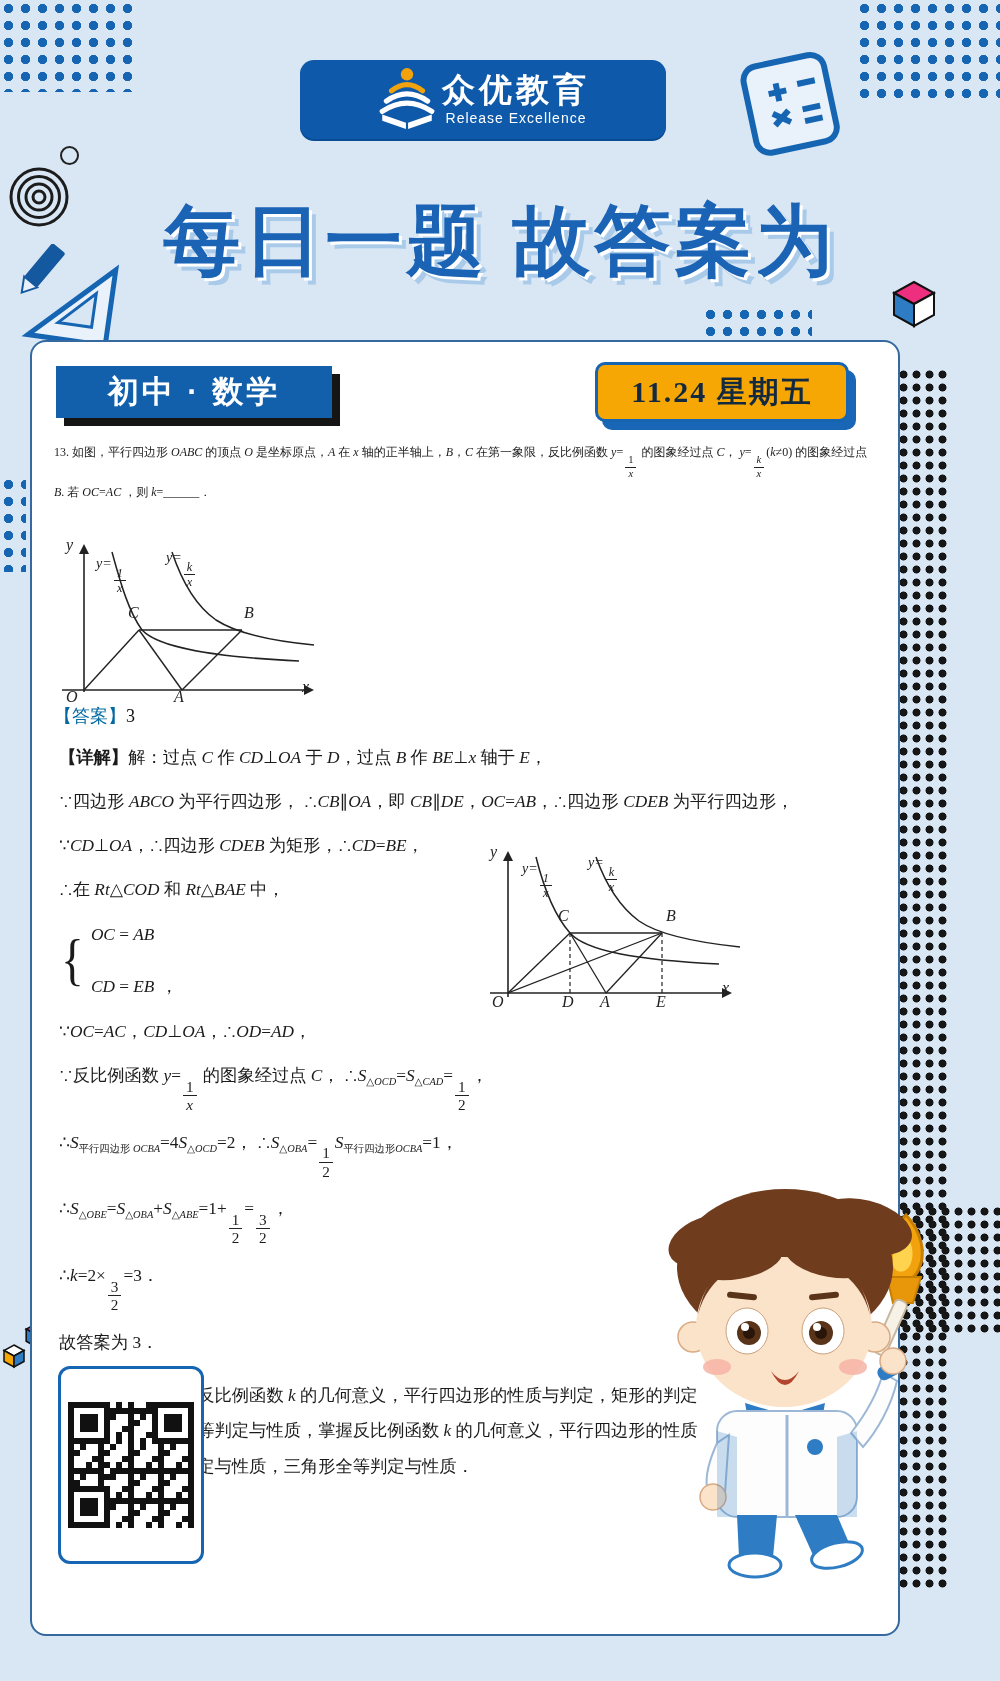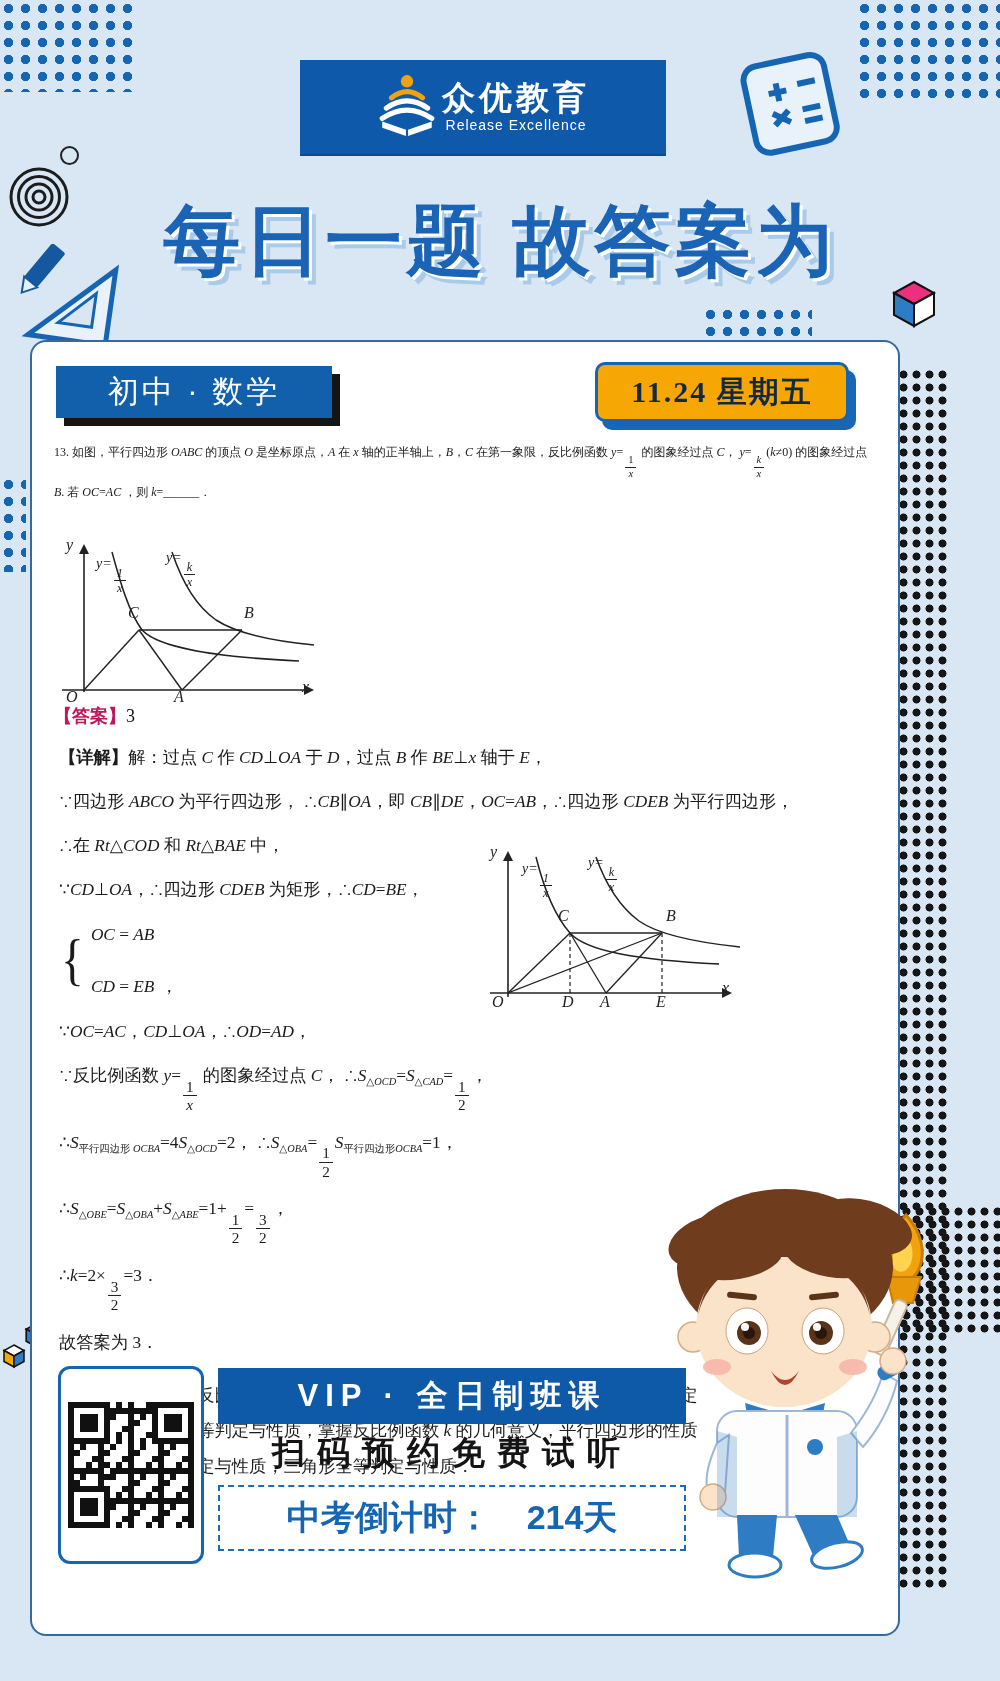--- a/index.html
+++ b/index.html
@@ -9,32 +9,32 @@
   
   .dots-blue{background-image:radial-gradient(circle,#1565b3 4.4px,transparent 5px);background-size:17px 17px;}
   .dots-black{background-image:radial-gradient(circle,#161616 3.7px,transparent 4.3px);background-size:13px 13px;}
   .dots-tl{left:0;top:0;width:138px;height:92px;}
   .dots-tr{left:856px;top:0;width:144px;height:104px;}
   .dots-rt{left:702px;top:306px;width:110px;height:44px;}
   .dots-left{left:0;top:476px;width:26px;height:96px;}
   .halftone-right{left:884px;top:368px;width:64px;height:1222px;}
   .halftone-br{left:900px;top:1205px;width:100px;height:130px;}
   
-  .banner{left:300px;top:60px;width:366px;height:94px;background:#0e59a9;display:flex;
-          align-items:center;justify-content:center;gap:4px;box-shadow:0 2px 0 #0a4c92;}
+  .banner{left:300px;top:60px;width:366px;height:79px;background:#0e59a9;display:flex;
+          align-items:center;justify-content:center;gap:4px;box-shadow:0 2px 0 #0a4c92;border-radius:14px;}
   .brand-name{color:#fff;font-size:33px;font-weight:800;letter-spacing:4px;line-height:1.05;}
   .brand-slogan{color:#fff;font-size:14px;letter-spacing:1px;text-align:center;}
   
   .title{left:0;top:190px;width:100%;text-align:center;font-size:77px;font-weight:900;color:#1a63b5;
          letter-spacing:4px;text-shadow:3px 3px 0 #ffffff,7px 7px 0 #a9cae9;}
   
   .card{left:30px;top:340px;width:866px;height:1292px;background:#ffffff;border:2px solid #35699f;
         border-radius:16px;z-index:2;}
   .badge-subject{left:24px;top:24px;width:276px;height:52px;background:#1260ab;color:#fff;
-        font-size:31px;font-weight:400;letter-spacing:3px;display:flex;align-items:center;
+        font-size:31px;font-weight:700;letter-spacing:3px;display:flex;align-items:center;
         justify-content:center;box-shadow:8px 8px 0 #151515;}
   .badge-date{left:563px;top:20px;width:248px;height:54px;background:#f7a703;border:3px solid #1565b3;
         border-radius:10px;color:#13293f;font-family:"Liberation Serif",serif;font-size:30px;font-weight:800;
         letter-spacing:2px;display:flex;align-items:center;justify-content:center;box-shadow:7px 8px 0 #1a66b6;}
   .problem{left:22px;top:98px;width:824px;font-size:12px;line-height:2.15;color:#1c1c1c;
         font-family:"Liberation Serif",serif;}
   
   i{font-family:"Liberation Serif",serif;}
   .frac{display:inline-flex;flex-direction:column;align-items:center;vertical-align:-0.7em;
         line-height:1.15;margin:0 2px;font-size:0.88em;}
@@ -43,21 +43,21 @@
   sub{font-size:0.6em;}
   
   .fig{position:absolute;}
   .fig svg{position:absolute;left:0;top:0;}
   .fig-pt{position:absolute;font-family:"Liberation Serif",serif;font-style:italic;font-size:16px;color:#222;}
   .fig-eq{position:absolute;font-family:"Liberation Serif",serif;font-style:italic;font-size:14px;color:#222;}
   .fig1{left:22px;top:198px;width:272px;height:166px;}
   .fig2{left:452px;top:505px;width:264px;height:162px;}
   
   .answer{left:22px;top:362px;font-size:18px;color:#111;font-family:"Liberation Serif",serif;}
-  .answer .lbl{color:#be185d;font-weight:700;font-family:"Liberation Sans",sans-serif;}
+  .answer .lbl{color:#0369a1;font-weight:400;font-family:"Liberation Sans",sans-serif;}
   .solution{left:27px;top:400px;width:824px;font-size:17.3px;color:#1b1b1b;font-family:"Liberation Serif",serif;}
   .sol-line{margin-bottom:13px;line-height:1.8;}
   .sol-label{font-weight:700;font-family:"Liberation Sans",sans-serif;}
   .cases-line{display:flex;align-items:center;margin:4px 0 14px;}
   .brace{font-size:56px;font-weight:300;line-height:0.95;margin-right:5px;transform:scaleX(0.85);}
   .cases-rows{display:flex;flex-direction:column;gap:21px;}
   .cases-suffix{align-self:flex-end;margin-left:6px;}
   .highlight{margin-top:20px;width:650px;line-height:2.05;}
   
   .footer{left:26px;top:1024px;width:812px;height:200px;position:absolute;}
@@ -209,22 +209,22 @@
     <div class="abs answer">
       <span class="lbl">【答案】</span><span>3</span>
     </div>
 
     <div class="abs solution">
       <div class="sol-line">
         <span class="sol-label">【详解】</span><span id="first-line-slot">解：过点 <i>C</i> 作 <i>CD</i>⊥<i>OA</i> 于 <i>D</i>，过点 <i>B</i> 作 <i>BE</i>⊥<i>x</i> 轴于 <i>E</i>，</span>
       </div>
       <div id="solution-lines">
           <div class="sol-line">∵四边形 <i>ABCO</i> 为平行四边形， ∴<i>CB</i>∥<i>OA</i>，即 <i>CB</i>∥<i>DE</i>，<i>OC</i>=<i>AB</i>，∴四边形 <i>CDEB</i> 为平行四边形，</div>
+          <div class="sol-line">∵<i>CD</i>⊥<i>OA</i>，∴四边形 <i>CDEB</i> 为矩形，∴<i>CD</i>=<i>BE</i>，</div>
           <div class="sol-line">∴在 <i>Rt</i>△<i>COD</i> 和 <i>Rt</i>△<i>BAE</i> 中，</div>
-          <div class="sol-line">∵<i>CD</i>⊥<i>OA</i>，∴四边形 <i>CDEB</i> 为矩形，∴<i>CD</i>=<i>BE</i>，</div>
           <div class="sol-line cases-line">
             <span class="brace">{</span>
             <span class="cases-rows">
               <span><i>OC</i> = <i>AB</i></span>
               <span><i>CD</i> = <i>EB</i></span>
             </span>
             <span class="cases-suffix">，</span>
           </div>
           <div class="sol-line">∵<i>OC</i>=<i>AC</i>，<i>CD</i>⊥<i>OA</i>，∴<i>OD</i>=<i>AD</i>，</div>
           <div class="sol-line">∵反比例函数 <i>y</i>=<span class="frac">
@@ -534,28 +534,20 @@
             <rect x="30" y="120" width="6" height="6" fill="#111"></rect>
             <rect x="36" y="120" width="6" height="6" fill="#111"></rect>
             <rect x="48" y="120" width="6" height="6" fill="#111"></rect>
             <rect x="60" y="120" width="6" height="6" fill="#111"></rect>
             <rect x="78" y="120" width="6" height="6" fill="#111"></rect>
             <rect x="90" y="120" width="6" height="6" fill="#111"></rect>
             <rect x="108" y="120" width="6" height="6" fill="#111"></rect>
             <rect x="120" y="120" width="6" height="6" fill="#111"></rect>
           </svg>
       </div>
-      <div class="footer-col">
-        <div class="vip-bar">VIP · 全日制班课</div>
-        <div class="scan-row">扫码预约免费试听</div>
-        <div class="countdown">
-          <span>中考倒计时：</span>
-          <span>214天</span>
-        </div>
-      </div>
     </div>
   </div>
 
   <div class="abs mascot">
     <svg width="345" height="405" viewBox="0 0 345 405">
 
       <g>
         <path d="M281,40 C296,56 302,78 293,96 C286,109 268,112 262,98 C255,82 262,58 281,40 Z" fill="#f2a20c" stroke="#c77f00" stroke-width="3"></path>
         <path d="M280,58 C288,68 290,82 284,92 C279,99 270,98 268,90 C266,79 271,68 280,58 Z" fill="#ffd34d"></path>
         <polygon points="262,102 296,102 288,128 268,128" fill="#e8960a" stroke="#c77f00" stroke-width="2"></polygon>

